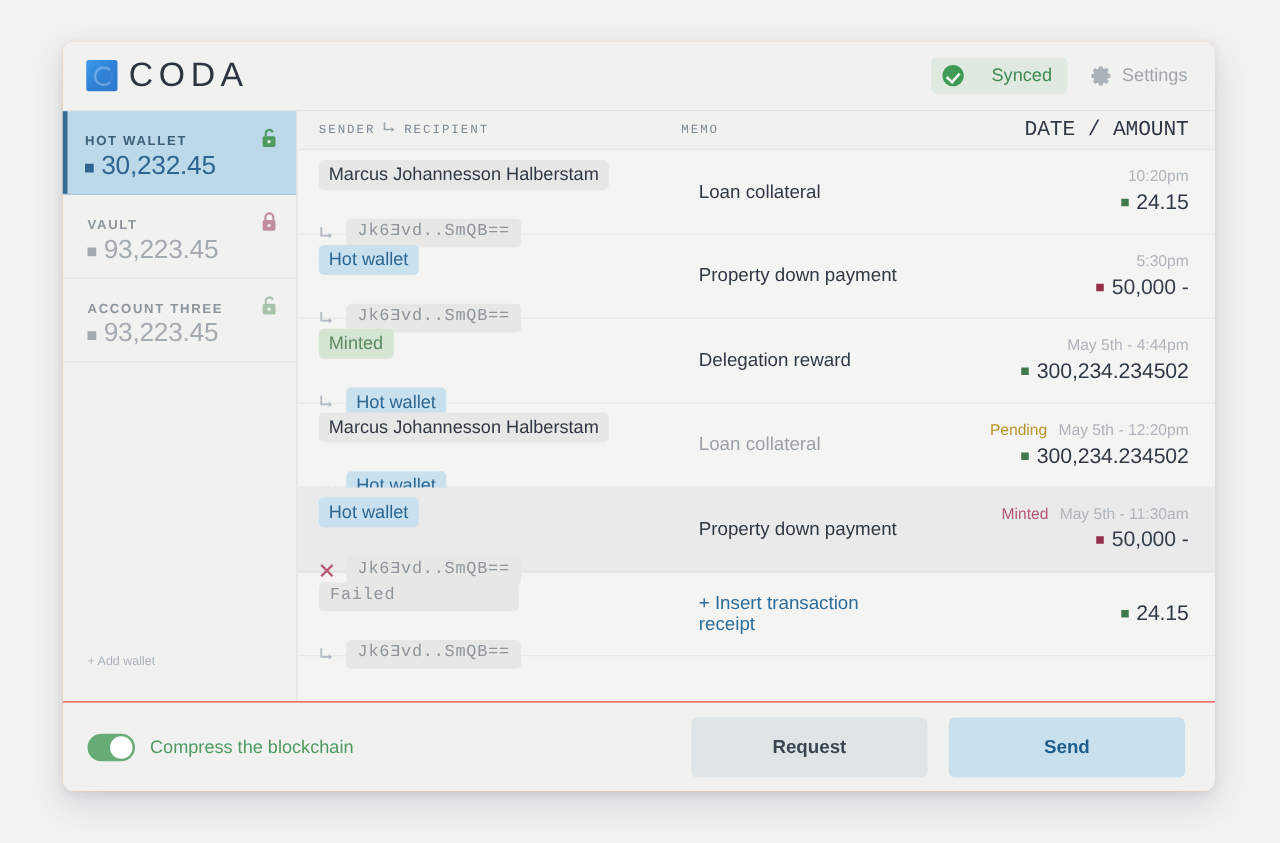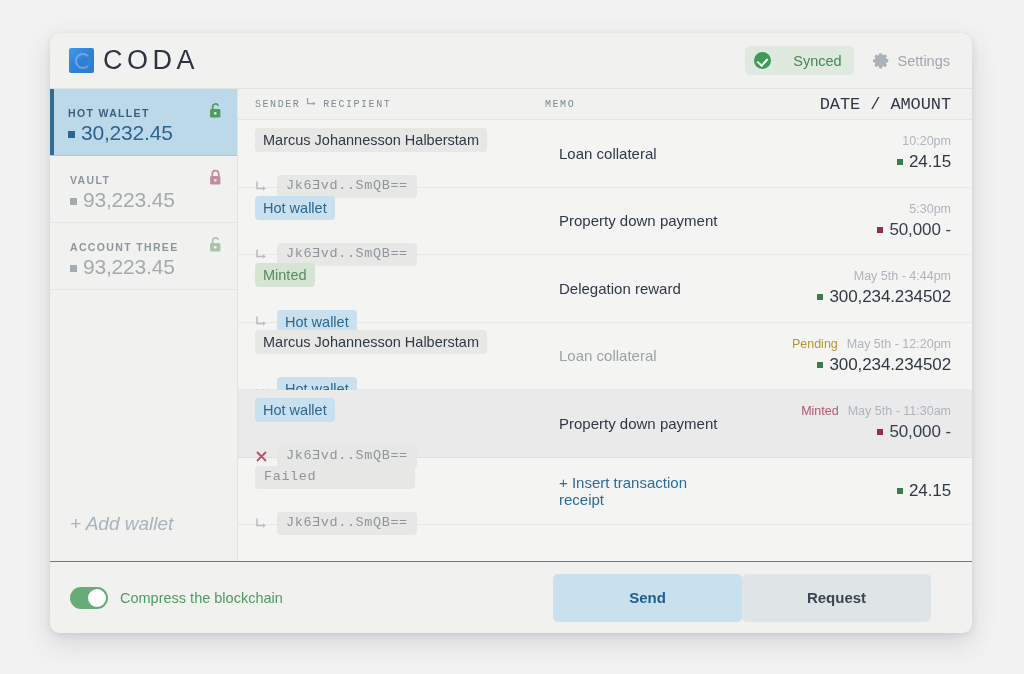--- a/index.html
+++ b/index.html
@@ -185,24 +185,23 @@
     position: absolute;
     right: 14px;
     top: 13px;
     width: 15px;
     height: 17px;
   }
 
   .sidebar-fill { flex: 1; }
   .add-wallet {
     padding: 0 0 26px 20px;
-    font-size: 19px;
+    font-size: 10px;
     color: #a9b3bb;
     cursor: pointer;
-    font-style: italic;
   }
 
   
   .table-pane {
     flex: 1;
     display: flex;
     flex-direction: column;
     min-width: 0;
     background: #f4f4f3;
   }
@@ -624,17 +623,17 @@
       </div>
     </div>
   </div>
 
   <div class="footer">
     <div class="toggle-wrap">
       <span class="toggle"></span>
       <span class="toggle-label">Compress the blockchain</span>
     </div>
     <div class="footer-spacer"></div>
+    <button class="btn request">Request</button>
     <button class="btn send">Send</button>
-    <button class="btn request">Request</button>
   </div>
 
 </div>
 
 </body></html>

